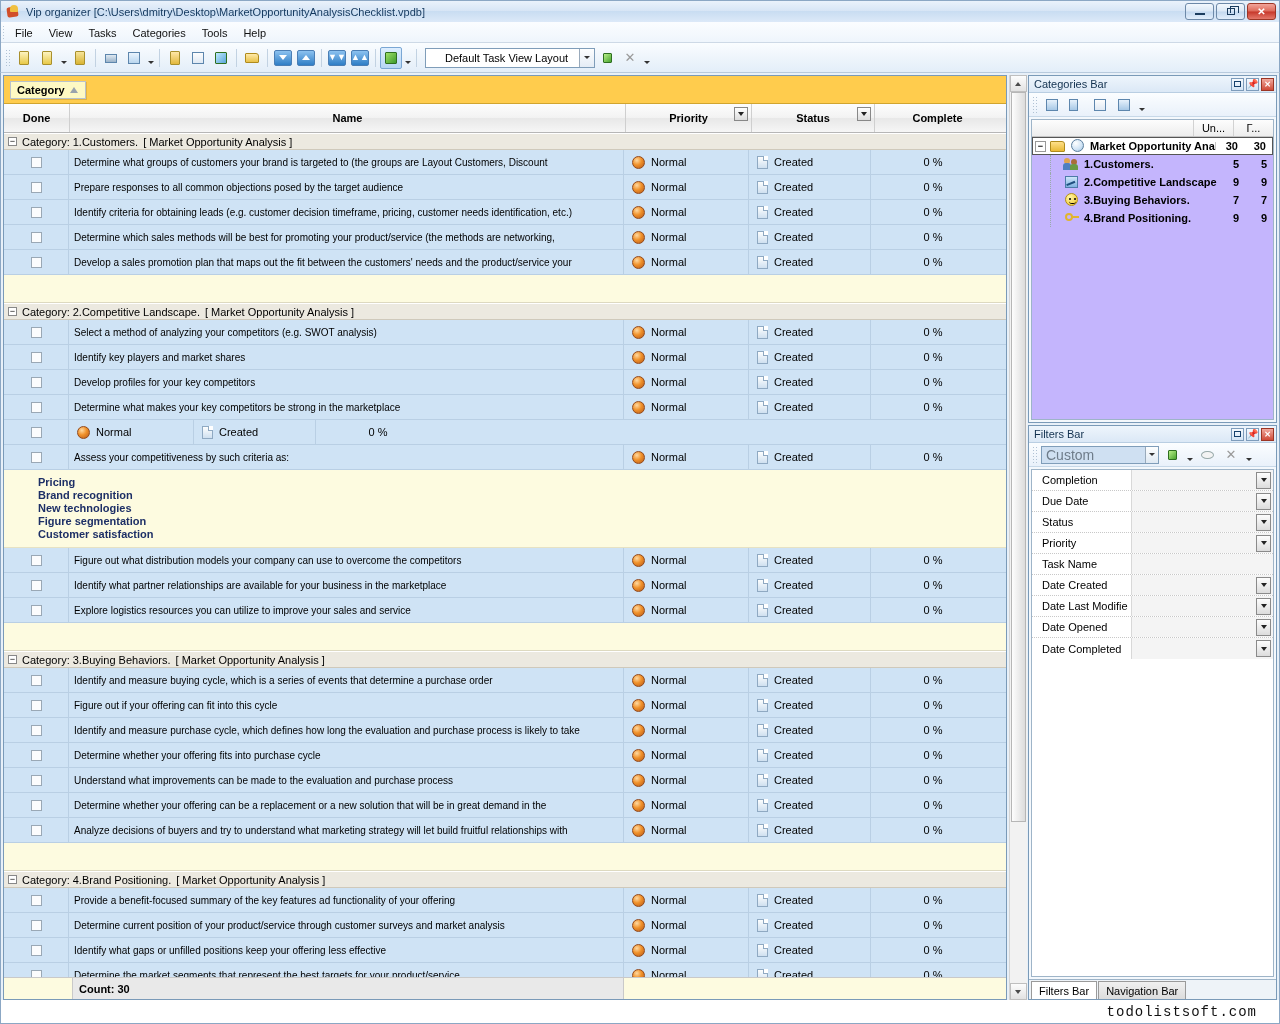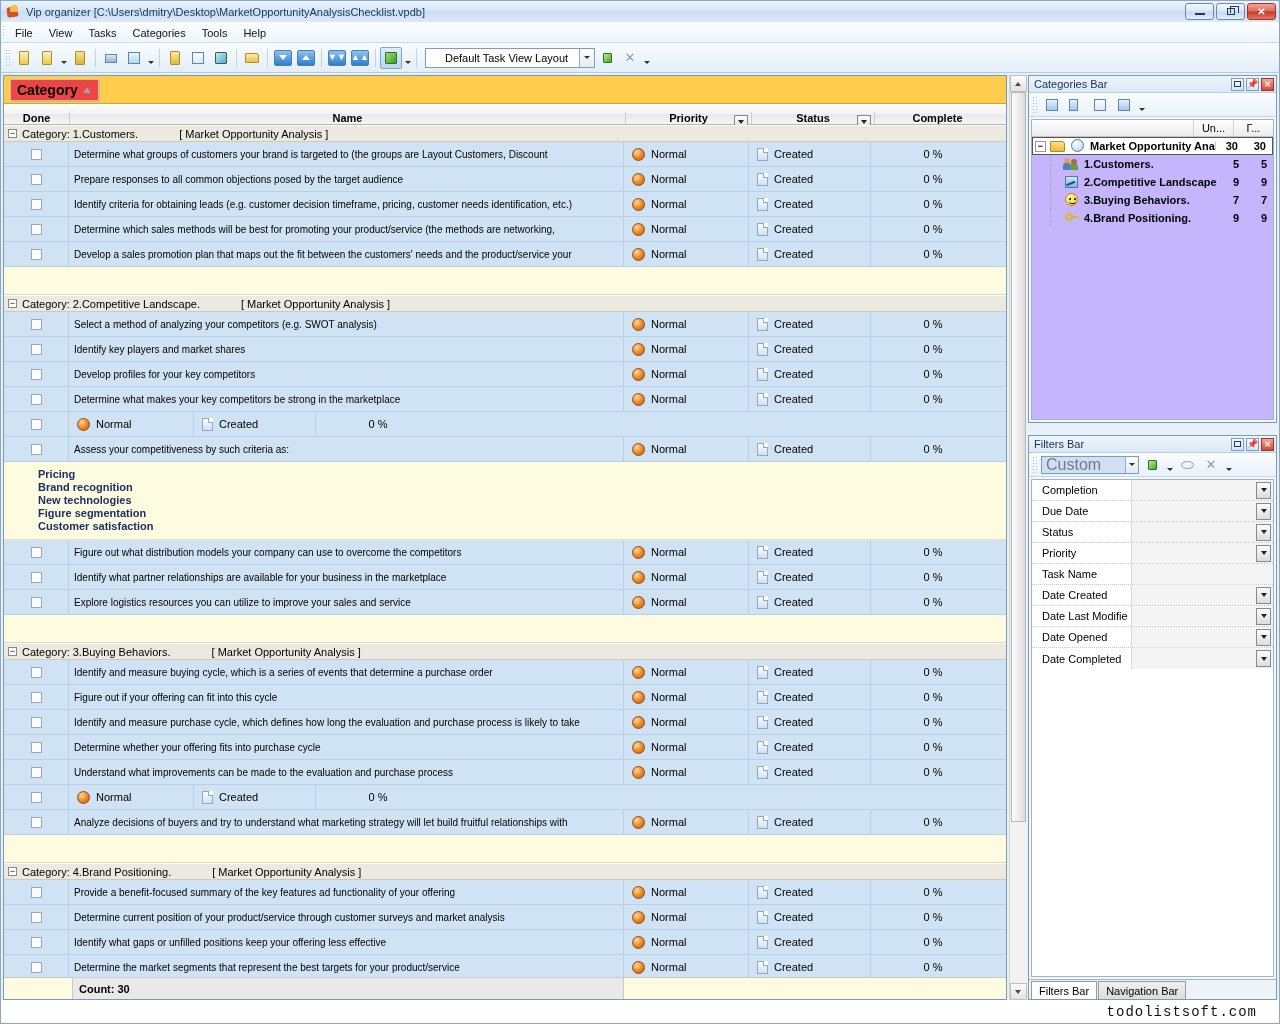--- a/index.html
+++ b/index.html
@@ -139,31 +139,30 @@
   .grid-outer{
     width: 1004px; display:flex; flex-direction:column;
     border:1px solid #7a9ab8; background:#fff; min-height:0;
   }
   .group-band{
     height:28px; background:#ffcc4d;
     border-bottom:1px solid #d1a52f;
     display:flex; align-items:center; padding-left:6px;
   }
   .group-chip{
-    background:#ef4444; border:1px solid #b9c2cb; padding:2px 7px 2px 6px;
-    display:flex;align-items:center;gap:5px; font-size:14px; font-weight:bold; color:#000;
+    background:#fef9c3; border:1px solid #b9c2cb; padding:2px 7px 2px 6px;
+    display:flex;align-items:center;gap:5px; font-size:11px; font-weight:bold; color:#000;
     box-shadow: 1px 1px 0 rgba(0,0,0,.12);
   }
   .sort-asc{width:0;height:0;border-left:4px solid transparent;border-right:4px solid transparent;border-bottom:6px solid #9aa3ad;}
 
   .hdr-row{
-    height:21px; display:flex;
+    height:29px; display:flex;
     background:linear-gradient(to bottom,#fdfdfd 0%,#f3f3f3 48%,#e8e8e8 52%,#f6f6f6 100%);
     border-bottom:1px solid #b6b6b6;
-    align-items:flex-end;
   }
   .hdr-cell{
     display:flex;align-items:center;justify-content:center;
     font-size:11px;font-weight:bold;color:#000;
     border-right:1px solid #cfcfcf; position:relative; flex:none;
   }
   .hdr-filter{
     position:absolute; right:3px; top:3px; width:14px;height:14px;
     border:1px solid #888; background:linear-gradient(to bottom,#fff,#dcdcdc);
     display:flex;align-items:center;justify-content:center;
@@ -175,21 +174,21 @@
   .cat-row{
     height:17px; display:flex; align-items:center;
     background:#ece9e0; border-bottom:1px solid #cfc9bb; border-top:1px solid #fff;
     font-size:11px; color:#000; padding-left:4px; gap:5px;
   }
   .expander{
     width:9px;height:9px;border:1px solid #888;background:#fff;
     display:flex;align-items:center;justify-content:center;font-size:9px;line-height:7px;color:#000;flex:none;
   }
   .cat-label{white-space:nowrap;}
-  .cat-proj{ color:#000;margin-left:36px; }
+  .cat-proj{ color:#000; }
 
   .task-row{ height:25px; display:flex; border-bottom:1px solid #b9cfe4; background:#cfe3f5; }
   .tr-done{ width:65px; border-right:1px solid #b9cfe4; display:flex;align-items:center;justify-content:center;flex:none;}
   .cb{ width:11px;height:11px;border:1px solid #9aa8b5;background:#fbfcfd; }
   .tr-name{ width:555px; border-right:1px solid #b9cfe4; display:flex;align-items:center;padding-left:5px;flex:none;
             font-size:10px;color:#000; overflow:hidden;white-space:nowrap;}
   .tr-pri{ width:125px; border-right:1px solid #b9cfe4; display:flex;align-items:center;padding-left:8px;gap:6px;flex:none;font-size:11px;}
   .tr-sta{ width:122px; border-right:1px solid #b9cfe4; display:flex;align-items:center;padding-left:8px;gap:6px;flex:none;font-size:11px;}
   .tr-cmp{ width:124px; display:flex;align-items:center;justify-content:center;flex:none;font-size:11px;}
   .pri-ball{
@@ -227,21 +226,21 @@
     display:flex; flex-direction:column; align-items:center; flex:none;
   }
   .vs-btn{ width:17px;height:17px;background:linear-gradient(to bottom,#fdfdfd,#e2e2e2);
            border:1px solid #bfbfbf;display:flex;align-items:center;justify-content:center;flex:none;}
   .vs-track{flex:1;background:#f2f2f2;width:17px;}
   .vs-thumb{width:15px;margin:0 1px;background:linear-gradient(to right,#fdfdfd,#dcdcdc);border:1px solid #b6b6b6;}
   .sp-up{width:0;height:0;border-left:3px solid transparent;border-right:3px solid transparent;border-bottom:4px solid #4a4a4a;}
   .sp-dn{width:0;height:0;border-left:3px solid transparent;border-right:3px solid transparent;border-top:4px solid #4a4a4a;}
 
   
-  .rightpane{ flex:1; display:flex; flex-direction:column; gap:12px; min-width:0;border-radius:28px; }
+  .rightpane{ flex:1; display:flex; flex-direction:column; gap:2px; min-width:0;border-radius:28px; }
   .panel{ border:1px solid #7a9ab8; background:#f4f8fc; display:flex; flex-direction:column; min-height:0;}
   .panel-title{
     height:17px; background:linear-gradient(to bottom,#eef5fc,#dbe8f6);
     display:flex;align-items:center;padding:0 2px 0 5px;font-size:11px;color:#12314f;
     border-bottom:1px solid #b9cee2;
   }
   .panel-title .sp{flex:1;}
   .pt-btn{ width:13px;height:13px;border:1px solid #7e9cbb;margin-left:2px;
            background:linear-gradient(to bottom,#f6fafe,#d4e4f4);
            display:flex;align-items:center;justify-content:center;font-size:8px;color:#16406b;flex:none;}
@@ -282,22 +281,22 @@
   .ic-smile{position:absolute;left:1px;top:1px;width:13px;height:13px;border-radius:50%;background:radial-gradient(circle at 35% 30%,#fff6a8,#f2c321);border:1px solid #b38f10;}
   .ic-smile .e{position:absolute;top:4px;width:2px;height:2px;background:#000;border-radius:50%;}
   .ic-smile .e.l{left:3px;} .ic-smile .e.r{left:8px;}
   .ic-smile .m{position:absolute;left:3px;top:7px;width:7px;height:3px;border-bottom:1.5px solid #000;border-radius:0 0 5px 5px;}
   .ic-key{position:absolute;left:1px;top:2px;width:14px;height:12px;}
   .ic-key .kr{position:absolute;left:0;top:1px;width:8px;height:8px;border:2px solid #e0b52e;border-radius:50%;}
   .ic-key .ks{position:absolute;left:7px;top:4px;width:7px;height:2px;background:#e0b52e;}
 
   
   .filter-combo{
-    width:98px;height:18px;background:#cfe0f2;border:1px solid #7f9db9;
-    display:flex;align-items:center;padding-left:4px;color:#6e7c8a;font-size:16px;position:relative;flex:none;
+    width:118px;height:18px;background:#cfe0f2;border:1px solid #7f9db9;
+    display:flex;align-items:center;padding-left:4px;color:#6e7c8a;font-size:14px;position:relative;flex:none;
   }
   .filter-combo .cb-arrow{position:absolute;right:0;top:0;bottom:0;width:13px;background:linear-gradient(to bottom,#fdfefe,#dfe9f3);border-left:1px solid #9ab;display:flex;align-items:center;justify-content:center;}
   .filters-grid{ flex:1; background:#fff; border:1px solid #9eb4c8; margin:2px; overflow:hidden; min-height:0;}
   .frow{ height:21px; display:flex; align-items:center; border-bottom:1px dotted #c8c8c8; }
   .fname{ width:100px; padding-left:10px; font-size:11px; color:#000; flex:none; overflow:hidden;white-space:nowrap;
           border-right:1px solid #d8d8d8; height:100%; display:flex; align-items:center;}
   .fval{ flex:1; height:100%; background:#f4f4f4; display:flex;align-items:center;justify-content:flex-end;padding-right:2px;}
   .fdrop{ width:15px;height:17px;border:1px solid #8a8a8a;background:linear-gradient(to bottom,#fdfdfd,#dcdcdc);
           display:flex;align-items:center;justify-content:center;flex:none;}
   .fdrop i{width:0;height:0;border-left:3px solid transparent;border-right:3px solid transparent;border-top:4px solid #222;display:block;}
@@ -797,20 +796,21 @@
           <div class="tr-sta">
               <span class="sta-doc"></span>
               <span>Created</span>
             </div>
           <div class="tr-cmp">0 %</div>
         </div>
         <div class="task-row">
           <div class="tr-done">
               <span class="cb"></span>
             </div>
+          <div class="tr-name">Determine whether your offering can be a replacement or a new solution that will be in great demand in the</div>
           <div class="tr-pri">
               <span class="pri-ball"></span>
               <span>Normal</span>
             </div>
           <div class="tr-sta">
               <span class="sta-doc"></span>
               <span>Created</span>
             </div>
           <div class="tr-cmp">0 %</div>
         </div>

